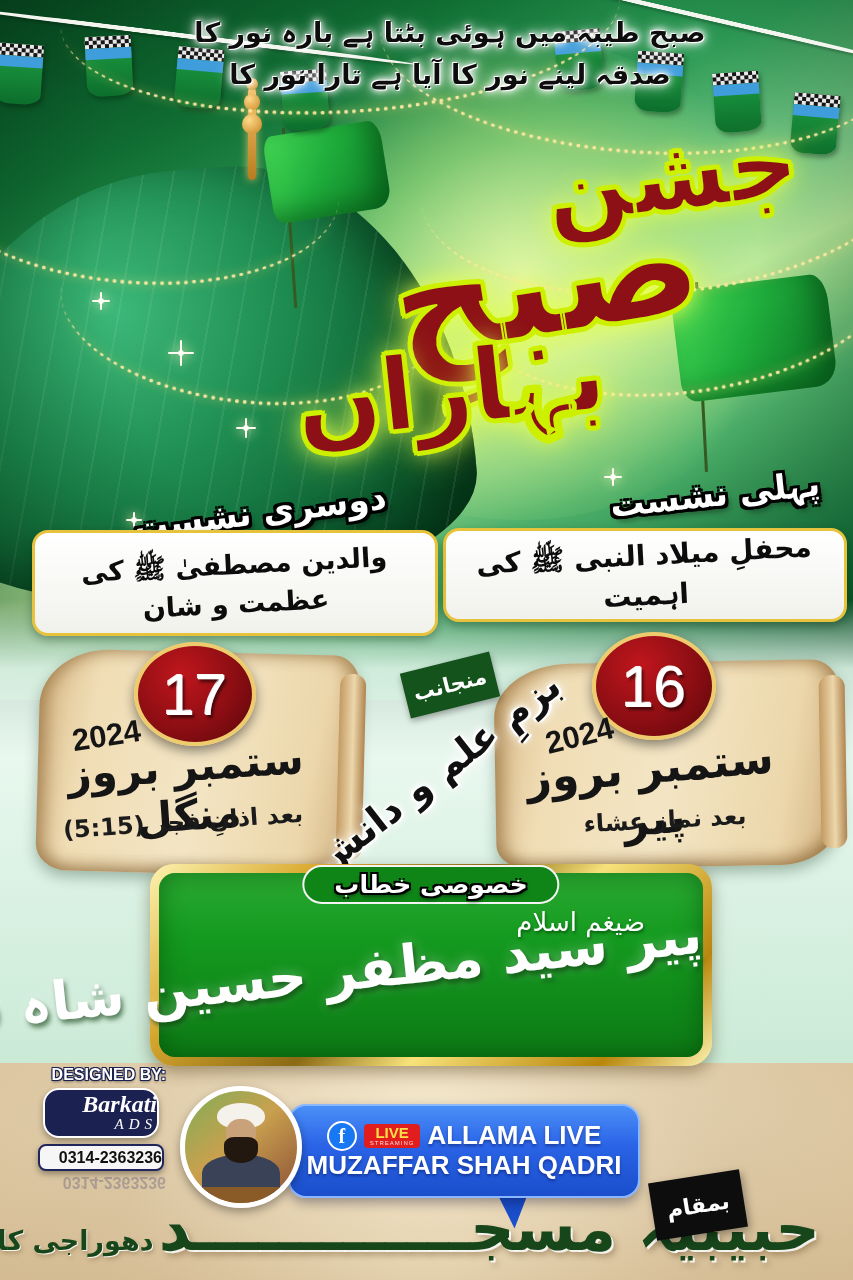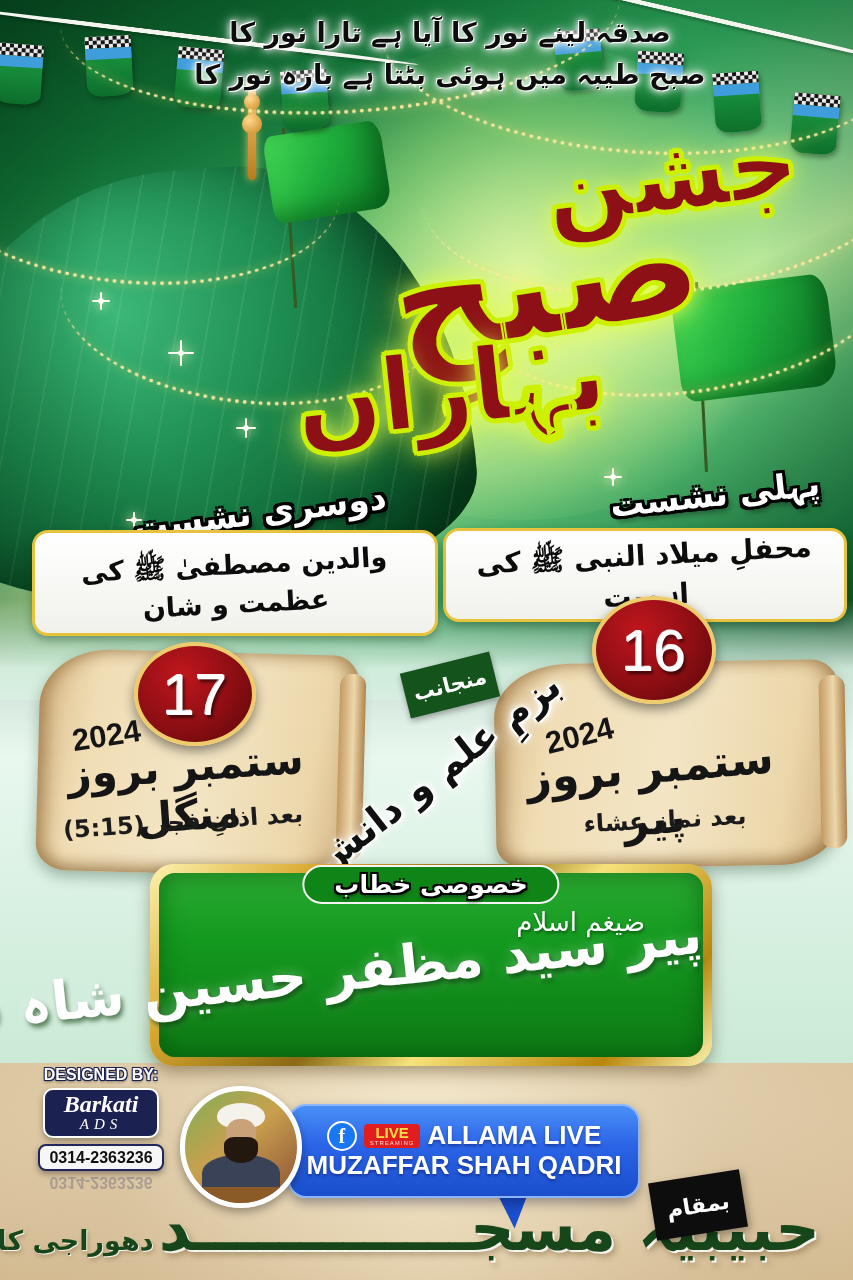--- a/index.html
+++ b/index.html
@@ -96,21 +96,21 @@
                inset 0 -8px 14px rgba(120,80,30,.25),0 6px 14px rgba(0,40,15,.3);}
   .scroll::before{content:"";position:absolute;right:-6px;top:8%;width:26px;height:84%;border-radius:12px;
     background:linear-gradient(90deg,#c49a62,#ecd7ab 55%,#b08450);}
   .scroll.s16{left:495px;top:662px;width:345px;height:205px;transform:rotate(-1deg);}
   .scroll.s17{left:38px;top:652px;width:320px;height:222px;transform:rotate(1.5deg);}
   .day-circle{position:absolute;display:flex;align-items:center;justify-content:center;z-index:8;
     background:radial-gradient(circle at 38% 30%,#c0161d,#8c0e13 55%,#5f070b 95%);
     border:4px solid #eecb6d;border-radius:50%;box-shadow:0 5px 12px rgba(0,0,0,.45);}
   .day-circle span{font-family:"Liberation Sans",sans-serif;font-weight:normal;font-size:58px;color:#fff;
     text-shadow:2px 3px 3px rgba(0,0,0,.55),-1px -1px 0 #f5f5f5;}
-  .dc16{left:592px;top:596px;width:116px;height:100px;text-align:center;}
+  .dc16{left:592px;top:632px;width:116px;height:100px;text-align:center;}
   .dc17{left:134px;top:642px;width:114px;height:96px;}
   .year{position:absolute;font-family:"Liberation Sans",sans-serif;font-weight:bold;font-size:31px;color:#151515;z-index:9;}
   .y16{left:545px;top:718px;transform:rotate(-14deg);}
   .y17{left:72px;top:718px;transform:rotate(-9deg);}
   .scroll-line{position:absolute;direction:rtl;text-align:center;font-weight:bold;color:#151515;z-index:9;}
   .sl16{left:502px;top:742px;width:300px;font-size:44px;transform:rotate(-5deg);}
   .sl17{left:42px;top:742px;width:290px;font-size:42px;transform:rotate(-4deg);}
   .scroll-time{position:absolute;direction:rtl;text-align:center;font-weight:bold;color:#1b1b1b;z-index:9;font-size:24px;}
   .st16{left:560px;top:806px;width:210px;transform:rotate(-3deg);}
   .st17{left:58px;top:808px;width:250px;transform:rotate(-4deg);}
@@ -133,24 +133,24 @@
   .speech-tag{position:absolute;left:50%;top:-8px;transform:translateX(-50%);background:#0f8417;
     border:2px solid #f4f4f4;border-radius:999px;padding:3px 30px;white-space:nowrap;}
   .speech-tag span{direction:rtl;display:inline-block;color:#fff;font-weight:bold;font-size:25px;
     text-shadow:-2px -2px 0 #000,2px -2px 0 #000,-2px 2px 0 #000,2px 2px 0 #000,0 3px 4px rgba(0,0,0,.6);}
   .honorific{position:absolute;right:58px;top:34px;direction:rtl;color:#fff;font-weight:normal;font-size:26px;
     text-shadow:1px 2px 3px rgba(0,50,0,.6);}
   .speaker{position:absolute;left:0;top:58px;width:100%;text-align:center;direction:rtl;
     transform:rotate(-6deg);color:#fff;font-weight:bold;font-size:54px;white-space:nowrap;
     text-shadow:2px 4px 5px rgba(0,50,0,.6),0 0 14px rgba(255,255,255,.35);}
   
-  .designer{position:absolute;left:36px;top:1066px;width:130px;text-align:center;z-index:10;}
+  .designer{position:absolute;left:36px;top:1066px;width:130px;text-align:right;z-index:10;}
   .designer .heading{font-family:"Liberation Sans",sans-serif;font-weight:bold;font-size:16px;color:#fff;
     text-shadow:-1px -1px 0 #1b2150,1px -1px 0 #1b2150,-1px 1px 0 #1b2150,1px 1px 0 #1b2150,0 2px 3px rgba(0,0,0,.5);}
-  .brand-box{margin:4px auto 0;width:112px;background:#1b2150;border:2px solid #fff;border-radius:10px;
+  .brand-box{margin:4px auto 0;width:112px;background:#1b2150;border:2px solid #fff;border-radius:16px;
     padding:2px 0 4px;box-shadow:0 3px 6px rgba(0,0,0,.35);}
   .brand-box .brand{font-family:"Liberation Serif",serif;font-style:italic;font-weight:bold;font-size:24px;color:#fff;line-height:1.05;}
   .brand-box .brand-sub{font-family:"Liberation Serif",serif;font-style:italic;font-size:15px;color:#fff;letter-spacing:5px;line-height:1;}
   .phone-box{margin:6px auto 0;width:122px;background:#f6f6f6;border:2px solid #20265c;border-radius:8px;
     padding:2px 0;box-shadow:0 3px 6px rgba(0,0,0,.35);}
   .phone-box span{font-family:"Liberation Sans",sans-serif;font-weight:bold;font-size:16px;color:#101010;}
   .phone-reflection{margin-top:2px;transform:scaleY(-1);opacity:.28;filter:blur(.6px);}
   .phone-reflection span{font-family:"Liberation Sans",sans-serif;font-weight:bold;font-size:16px;color:#30356a;}
   
   .avatar{position:absolute;left:180px;top:1086px;width:112px;height:112px;border-radius:50%;z-index:12;
@@ -241,22 +241,22 @@
       <i></i>
     </div>
   <div class="sparkle" style="left:604px;top:468px;width:18px;height:18px">
       <i></i>
     </div>
   <div class="sparkle" style="left:126px;top:512px;width:16px;height:16px">
       <i></i>
     </div>
 
   <div class="poem">
+    <div>صبح طیبہ میں ہوئی بٹتا ہے بارہ نور کا</div>
     <div>صدقہ لینے نور کا آیا ہے تارا نور کا</div>
-    <div>صبح طیبہ میں ہوئی بٹتا ہے بارہ نور کا</div>
   </div>
 
   <div class="title-word tw1">جشن</div>
   <div class="title-word tw2">صبحِ</div>
   <div class="title-word tw3">بہاراں</div>
 
   <div class="session-header sh1">پہلی نشست</div>
   <div class="session-box sb1">
     <span class="topic">محفلِ میلاد النبی ﷺ کی اہمیت</span>
   </div>

